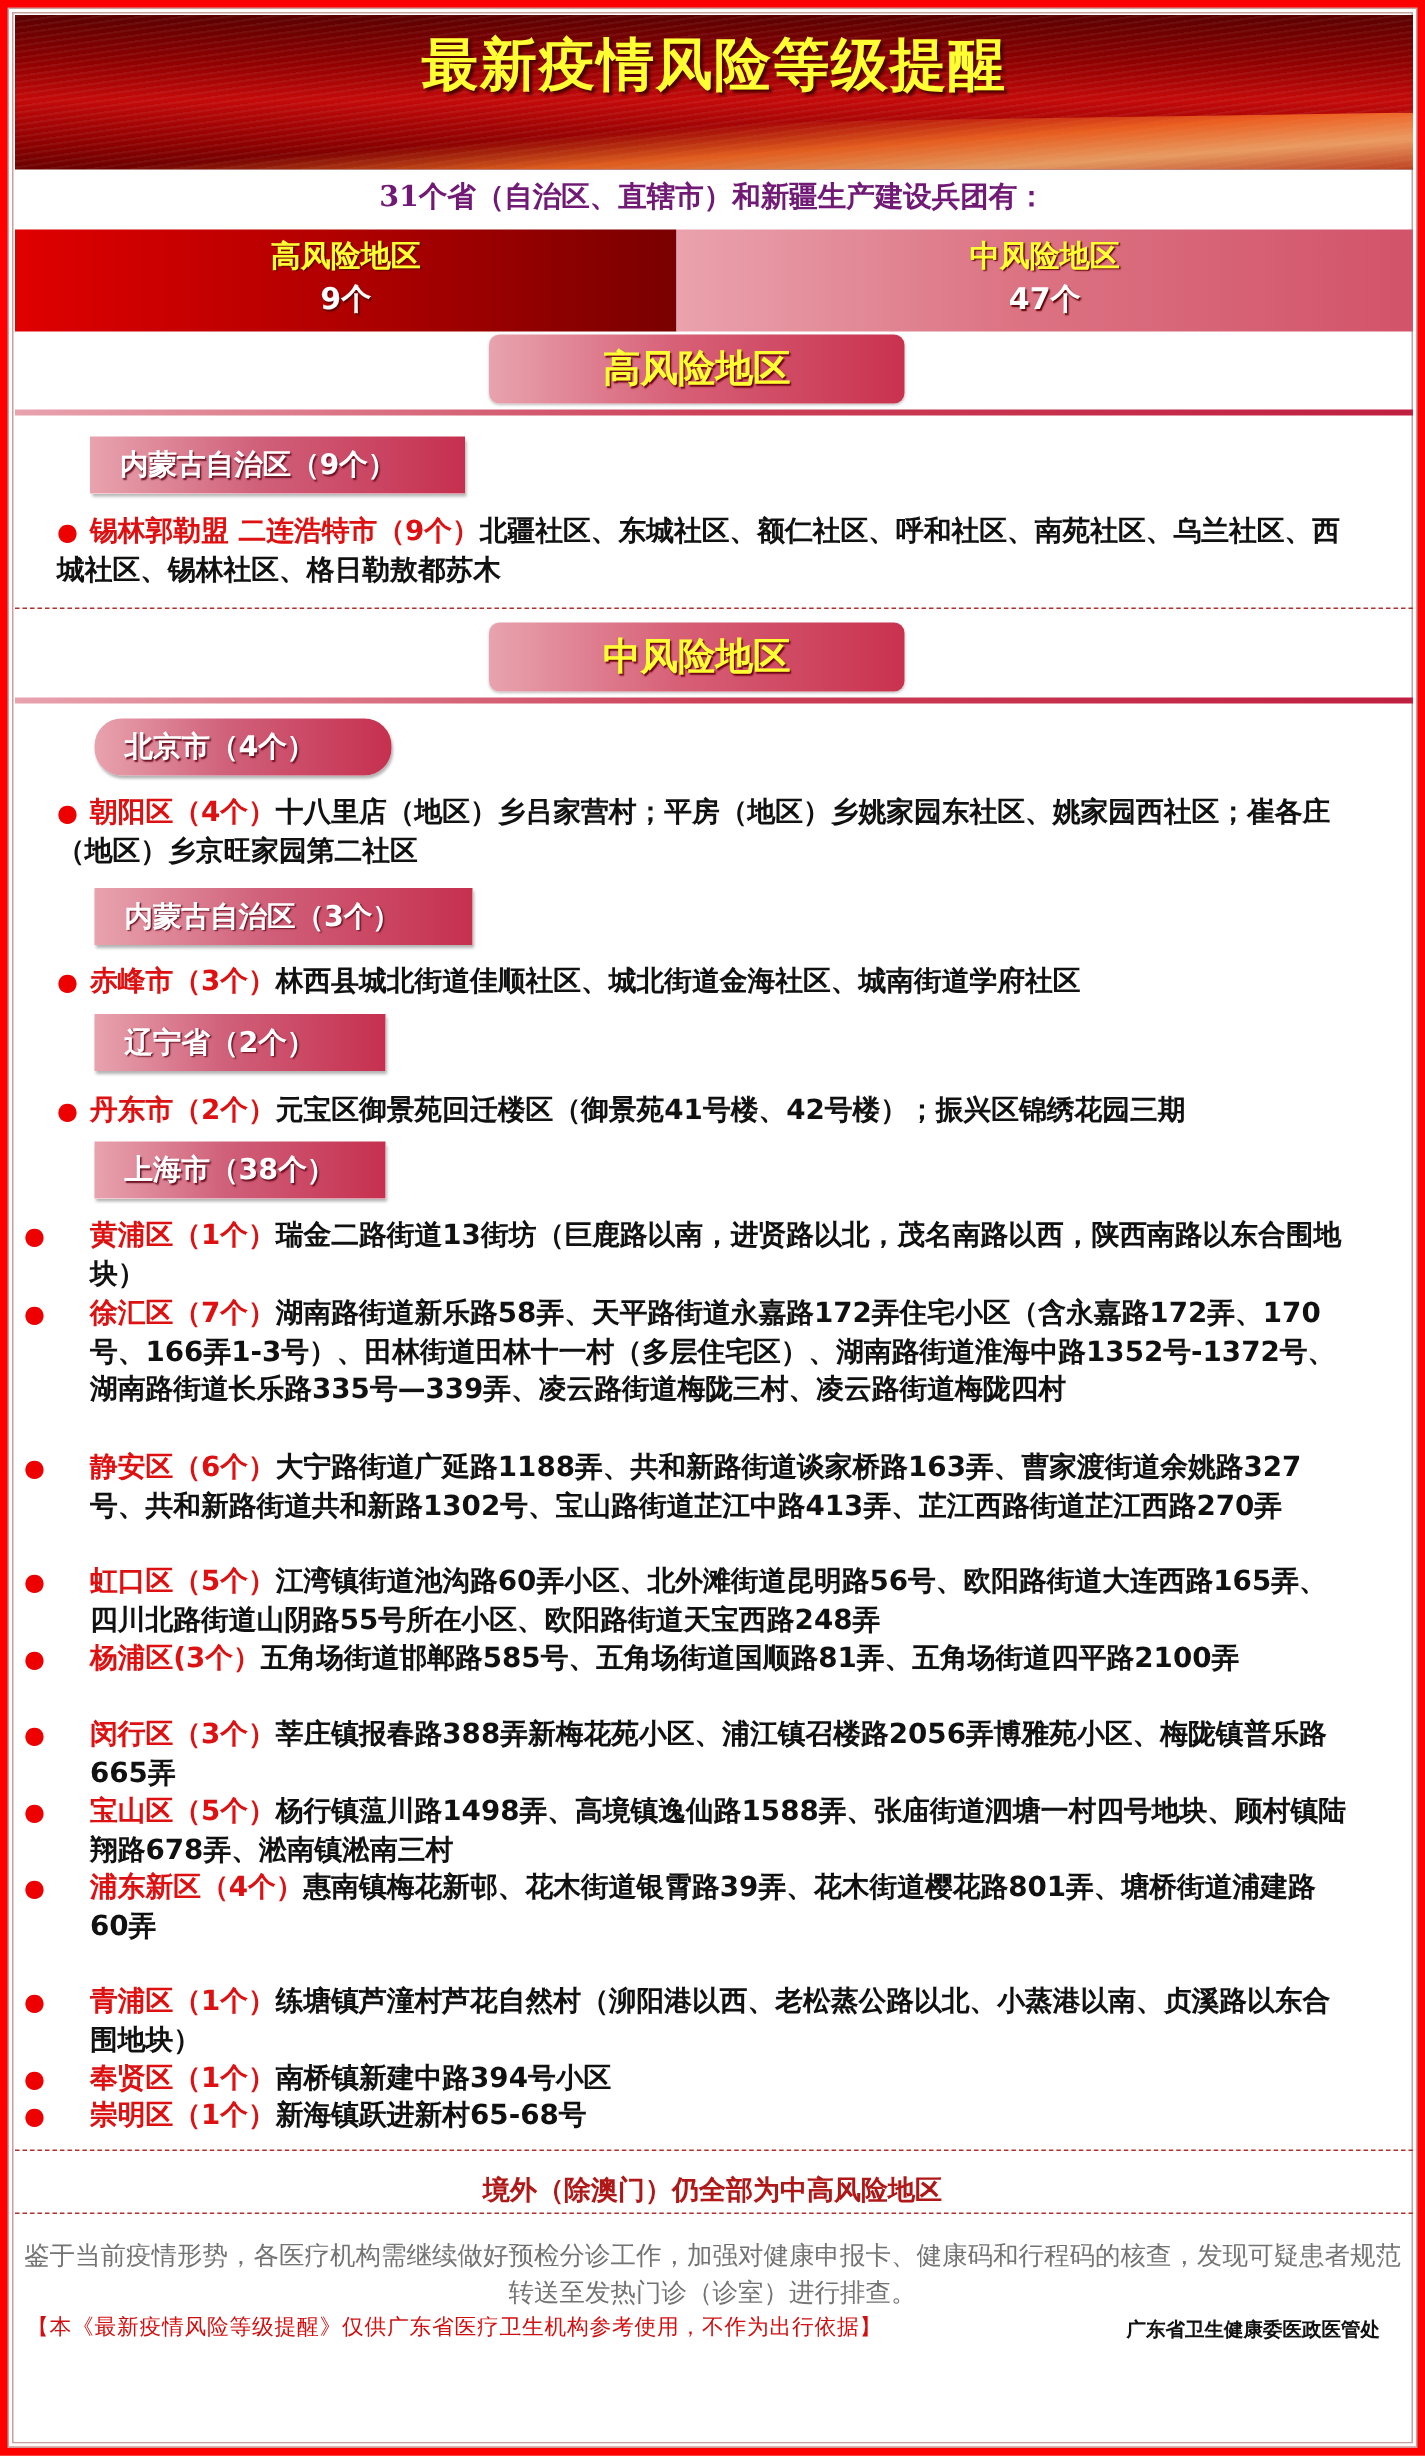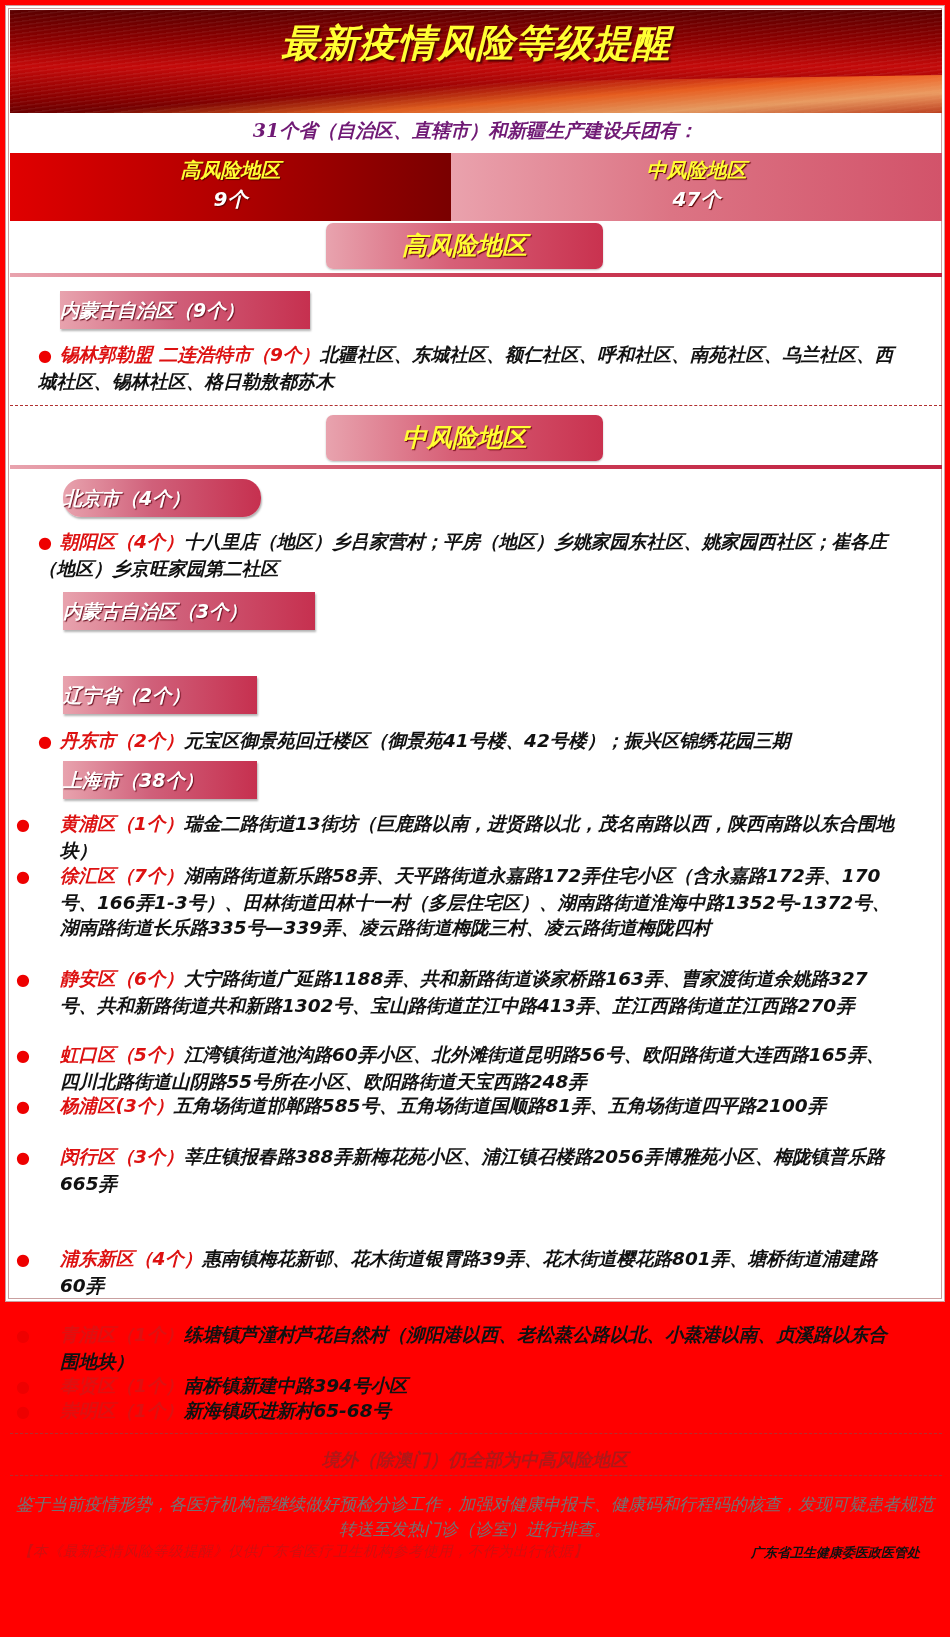--- a/index.html
+++ b/index.html
@@ -1,25 +1,24 @@
 <!DOCTYPE html>
 <html><head>
 <meta charset="utf-8">
 <style>
   * { box-sizing: border-box; margin: 0; padding: 0; }
   html, body { width: 950px; height: 1637px; background: #ff0000; overflow: hidden; }
   body { font-family: "DejaVu Sans", "Liberation Sans", sans-serif; }
 
   .frame {
-    position: absolute; left: 6px; top: 6px; width: 938px; height: 1295px;
+    position: absolute; left: 6px; top: 6px; width: 938px; height: 1625px;
     background: #ffffff;
     border: 2px solid #ffffff;
     outline: 1px solid #c9a0a0;
     box-shadow: inset 0 0 0 1px #c9a0a0;
-    font-style: italic;
   }
 
   
   .banner {
     position: absolute; left: 2px; top: 2px; width: 932px; height: 103px;
     background:
       repeating-linear-gradient(172deg, rgba(255,255,255,0.06) 0px, rgba(255,255,255,0.06) 1px, rgba(0,0,0,0) 2px, rgba(0,0,0,0) 4px),
       linear-gradient(180deg, #5a0000 0%, #8e0000 30%, #c40a0a 55%, #8a0000 85%, #6a0000 100%);
     overflow: hidden;
   }
@@ -75,20 +74,21 @@
     position: absolute; left: 2px; width: 932px; height: 4px;
     background: linear-gradient(90deg, #e8a3ae 0%, #cc4058 50%, #c02040 100%);
   }
 
   
   .pill {
     position: absolute; height: 38px;
     background: linear-gradient(90deg, #e8a3ae 0%, #d0607a 45%, #c6304f 100%);
     box-shadow: 1px 2px 2px rgba(0,0,0,0.3);
     color: #fff; font-weight: bold; font-size: 19px; line-height: 38px;
+    padding-left: 20px;
     text-shadow: 1px 1px 1px #6a1020;
   }
 
   .entry {
     position: absolute; left: 40px; width: 845px;
     font-size: 18.5px; line-height: 25.5px; color: #111; font-weight: bold;
   }
   .entry .bullet { color: #ee0000; font-size: 16px; margin-right: 8px; display: inline-block; width: 14px; }
   .entry .city { color: #dd1111; }
   .entry .text { }
@@ -154,20 +154,23 @@
 
   <div class="section-tab" style="top:407px;">中风险地区</div>
   <div class="section-rule" style="top:457px;"></div>
 
   <div class="pill" style="left:55px; top:471px; width:198px;border-radius:18px;">北京市（4个）</div>
   <div class="entry" style="left:30px; top:521px; width:860px;">
     <span class="bullet">●</span><span class="city">朝阳区（4个）</span><span class="text">十八里店（地区）乡吕家营村；平房（地区）乡姚家园东社区、姚家园西社区；崔各庄（地区）乡京旺家园第二社区</span>
   </div>
 
   <div class="pill" style="left:55px; top:584px; width:252px;">内蒙古自治区（3个）</div>
+  <div class="entry" style="left:30px; top:634px; width:860px;">
+    <span class="bullet">●</span><span class="city">赤峰市（3个）</span><span class="text">林西县城北街道佳顺社区、城北街道金海社区、城南街道学府社区</span>
+  </div>
 
   <div class="pill" style="left:55px; top:668px; width:194px;">辽宁省（2个）</div>
   <div class="entry" style="left:30px; top:720px; width:880px;">
     <span class="bullet">●</span><span class="city">丹东市（2个）</span><span class="text">元宝区御景苑回迁楼区（御景苑41号楼、42号楼）；振兴区锦绣花园三期</span>
   </div>
 
   <div class="pill" style="left:55px; top:753px; width:194px;">上海市（38个）</div>
 
   <div class="entry indent" style="left:30px; top:803px; width:860px;">
     <span class="bullet">●</span><span class="city">黄浦区（1个）</span><span class="text">瑞金二路街道13街坊（巨鹿路以南，进贤路以北，茂名南路以西，陕西南路以东合围地块）</span>
@@ -179,20 +182,23 @@
     <span class="bullet">●</span><span class="city">静安区（6个）</span><span class="text">大宁路街道广延路1188弄、共和新路街道谈家桥路163弄、曹家渡街道余姚路327号、共和新路街道共和新路1302号、宝山路街道芷江中路413弄、芷江西路街道芷江西路270弄</span>
   </div>
   <div class="entry indent" style="left:30px; top:1034px; width:860px;">
     <span class="bullet">●</span><span class="city">虹口区（5个）</span><span class="text">江湾镇街道池沟路60弄小区、北外滩街道昆明路56号、欧阳路街道大连西路165弄、四川北路街道山阴路55号所在小区、欧阳路街道天宝西路248弄</span>
   </div>
   <div class="entry indent" style="left:30px; top:1085px; width:860px;">
     <span class="bullet">●</span><span class="city">杨浦区(3个）</span><span class="text">五角场街道邯郸路585号、五角场街道国顺路81弄、五角场街道四平路2100弄</span>
   </div>
   <div class="entry indent" style="left:30px; top:1136px; width:860px;">
     <span class="bullet">●</span><span class="city">闵行区（3个）</span><span class="text">莘庄镇报春路388弄新梅花苑小区、浦江镇召楼路2056弄博雅苑小区、梅陇镇普乐路665弄</span>
+  </div>
+  <div class="entry indent" style="left:30px; top:1187px; width:860px;">
+    <span class="bullet">●</span><span class="city">宝山区（5个）</span><span class="text">杨行镇蕰川路1498弄、高境镇逸仙路1588弄、张庙街道泗塘一村四号地块、顾村镇陆翔路678弄、淞南镇淞南三村</span>
   </div>
   <div class="entry indent" style="left:30px; top:1238px; width:860px;">
     <span class="bullet">●</span><span class="city">浦东新区（4个）</span><span class="text">惠南镇梅花新邨、花木街道银霄路39弄、花木街道樱花路801弄、塘桥街道浦建路60弄</span>
   </div>
   <div class="entry indent" style="left:30px; top:1314px; width:860px;">
     <span class="bullet">●</span><span class="city">青浦区（1个）</span><span class="text">练塘镇芦潼村芦花自然村（泖阳港以西、老松蒸公路以北、小蒸港以南、贞溪路以东合围地块）</span>
   </div>
   <div class="entry indent" style="left:30px; top:1365px; width:860px;">
     <span class="bullet">●</span><span class="city">奉贤区（1个）</span><span class="text">南桥镇新建中路394号小区</span>
   </div>

